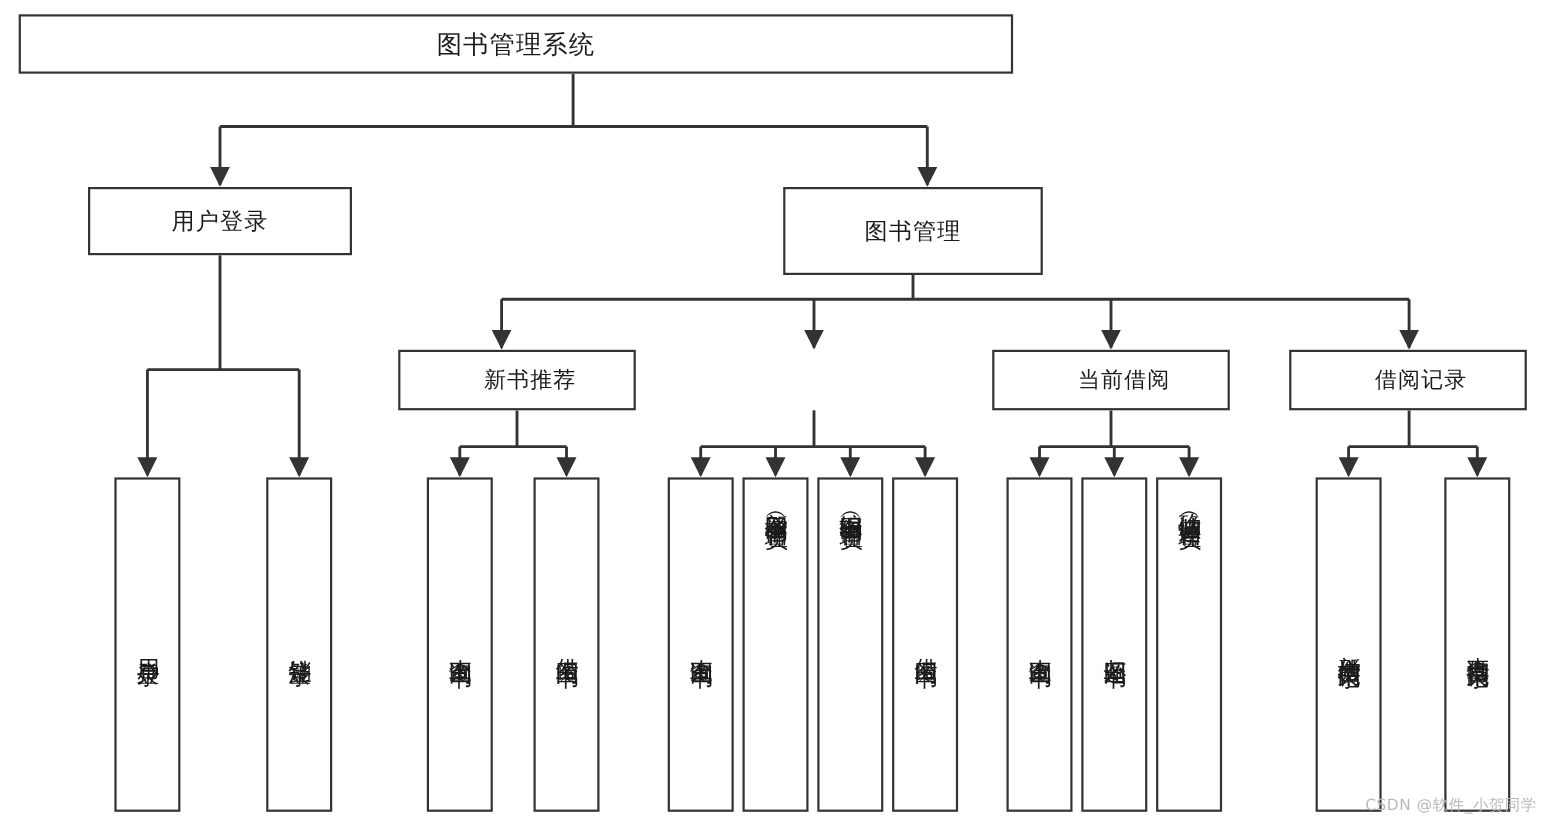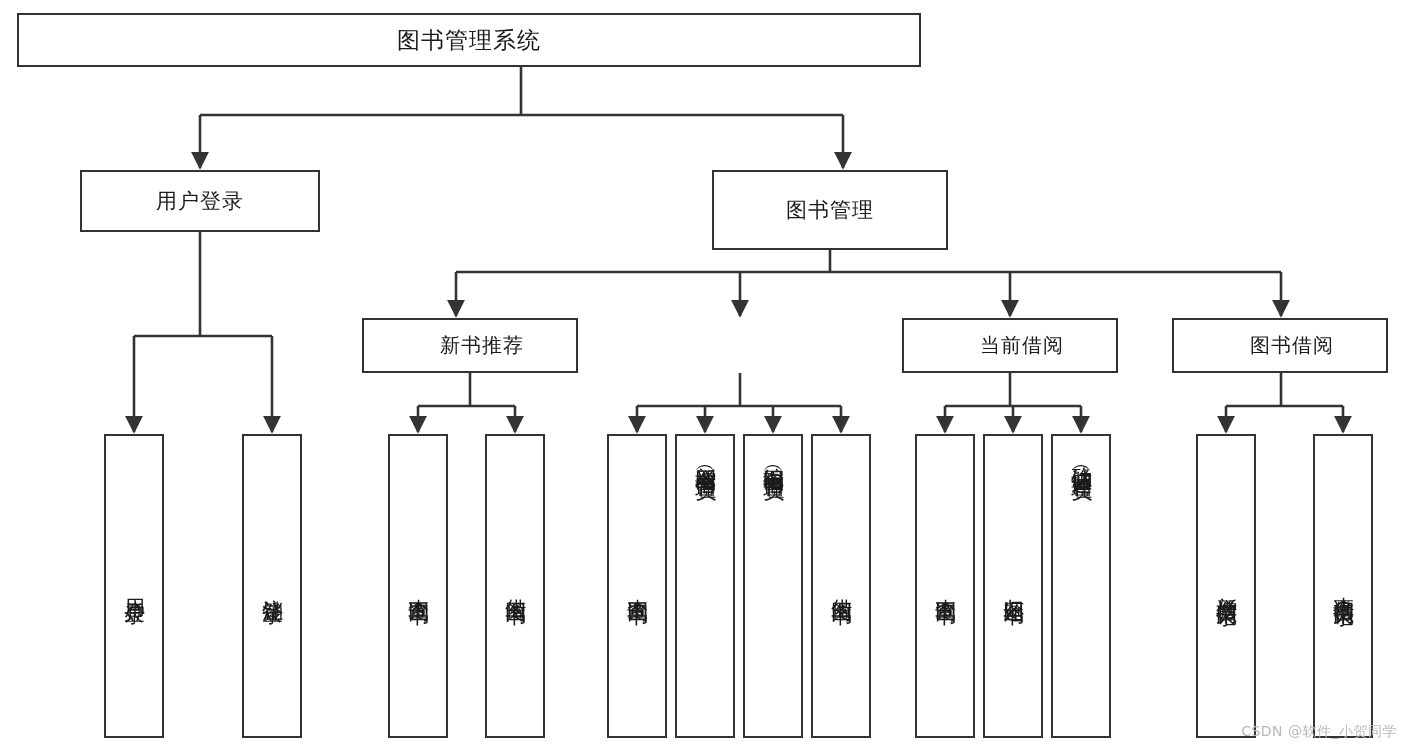--- a/index.html
+++ b/index.html
@@ -149,21 +149,21 @@
     <span>图书管理</span>
   </div>
 
   <div class="node level2" style="left:362px; top:318px; width:216px; height:55px;">
     <span>新书推荐</span>
   </div>
   <div class="node level2" style="left:902px; top:318px; width:216px; height:55px;">
     <span>当前借阅</span>
   </div>
   <div class="node level2" style="left:1172px; top:318px; width:216px; height:55px;">
-    <span>图书借阅</span>
+    <span>借阅记录</span>
   </div>
 
   <div class="node leaf" style="left:104px; top:434px; width:60px; height:304px;">
     <div class="leaf-inner">
       <span class="vtext">用户登录</span>
     </div>
   </div>
   <div class="node leaf" style="left:242px; top:434px; width:60px; height:304px;">
     <div class="leaf-inner">
       <span class="vtext">注销登录</span>

